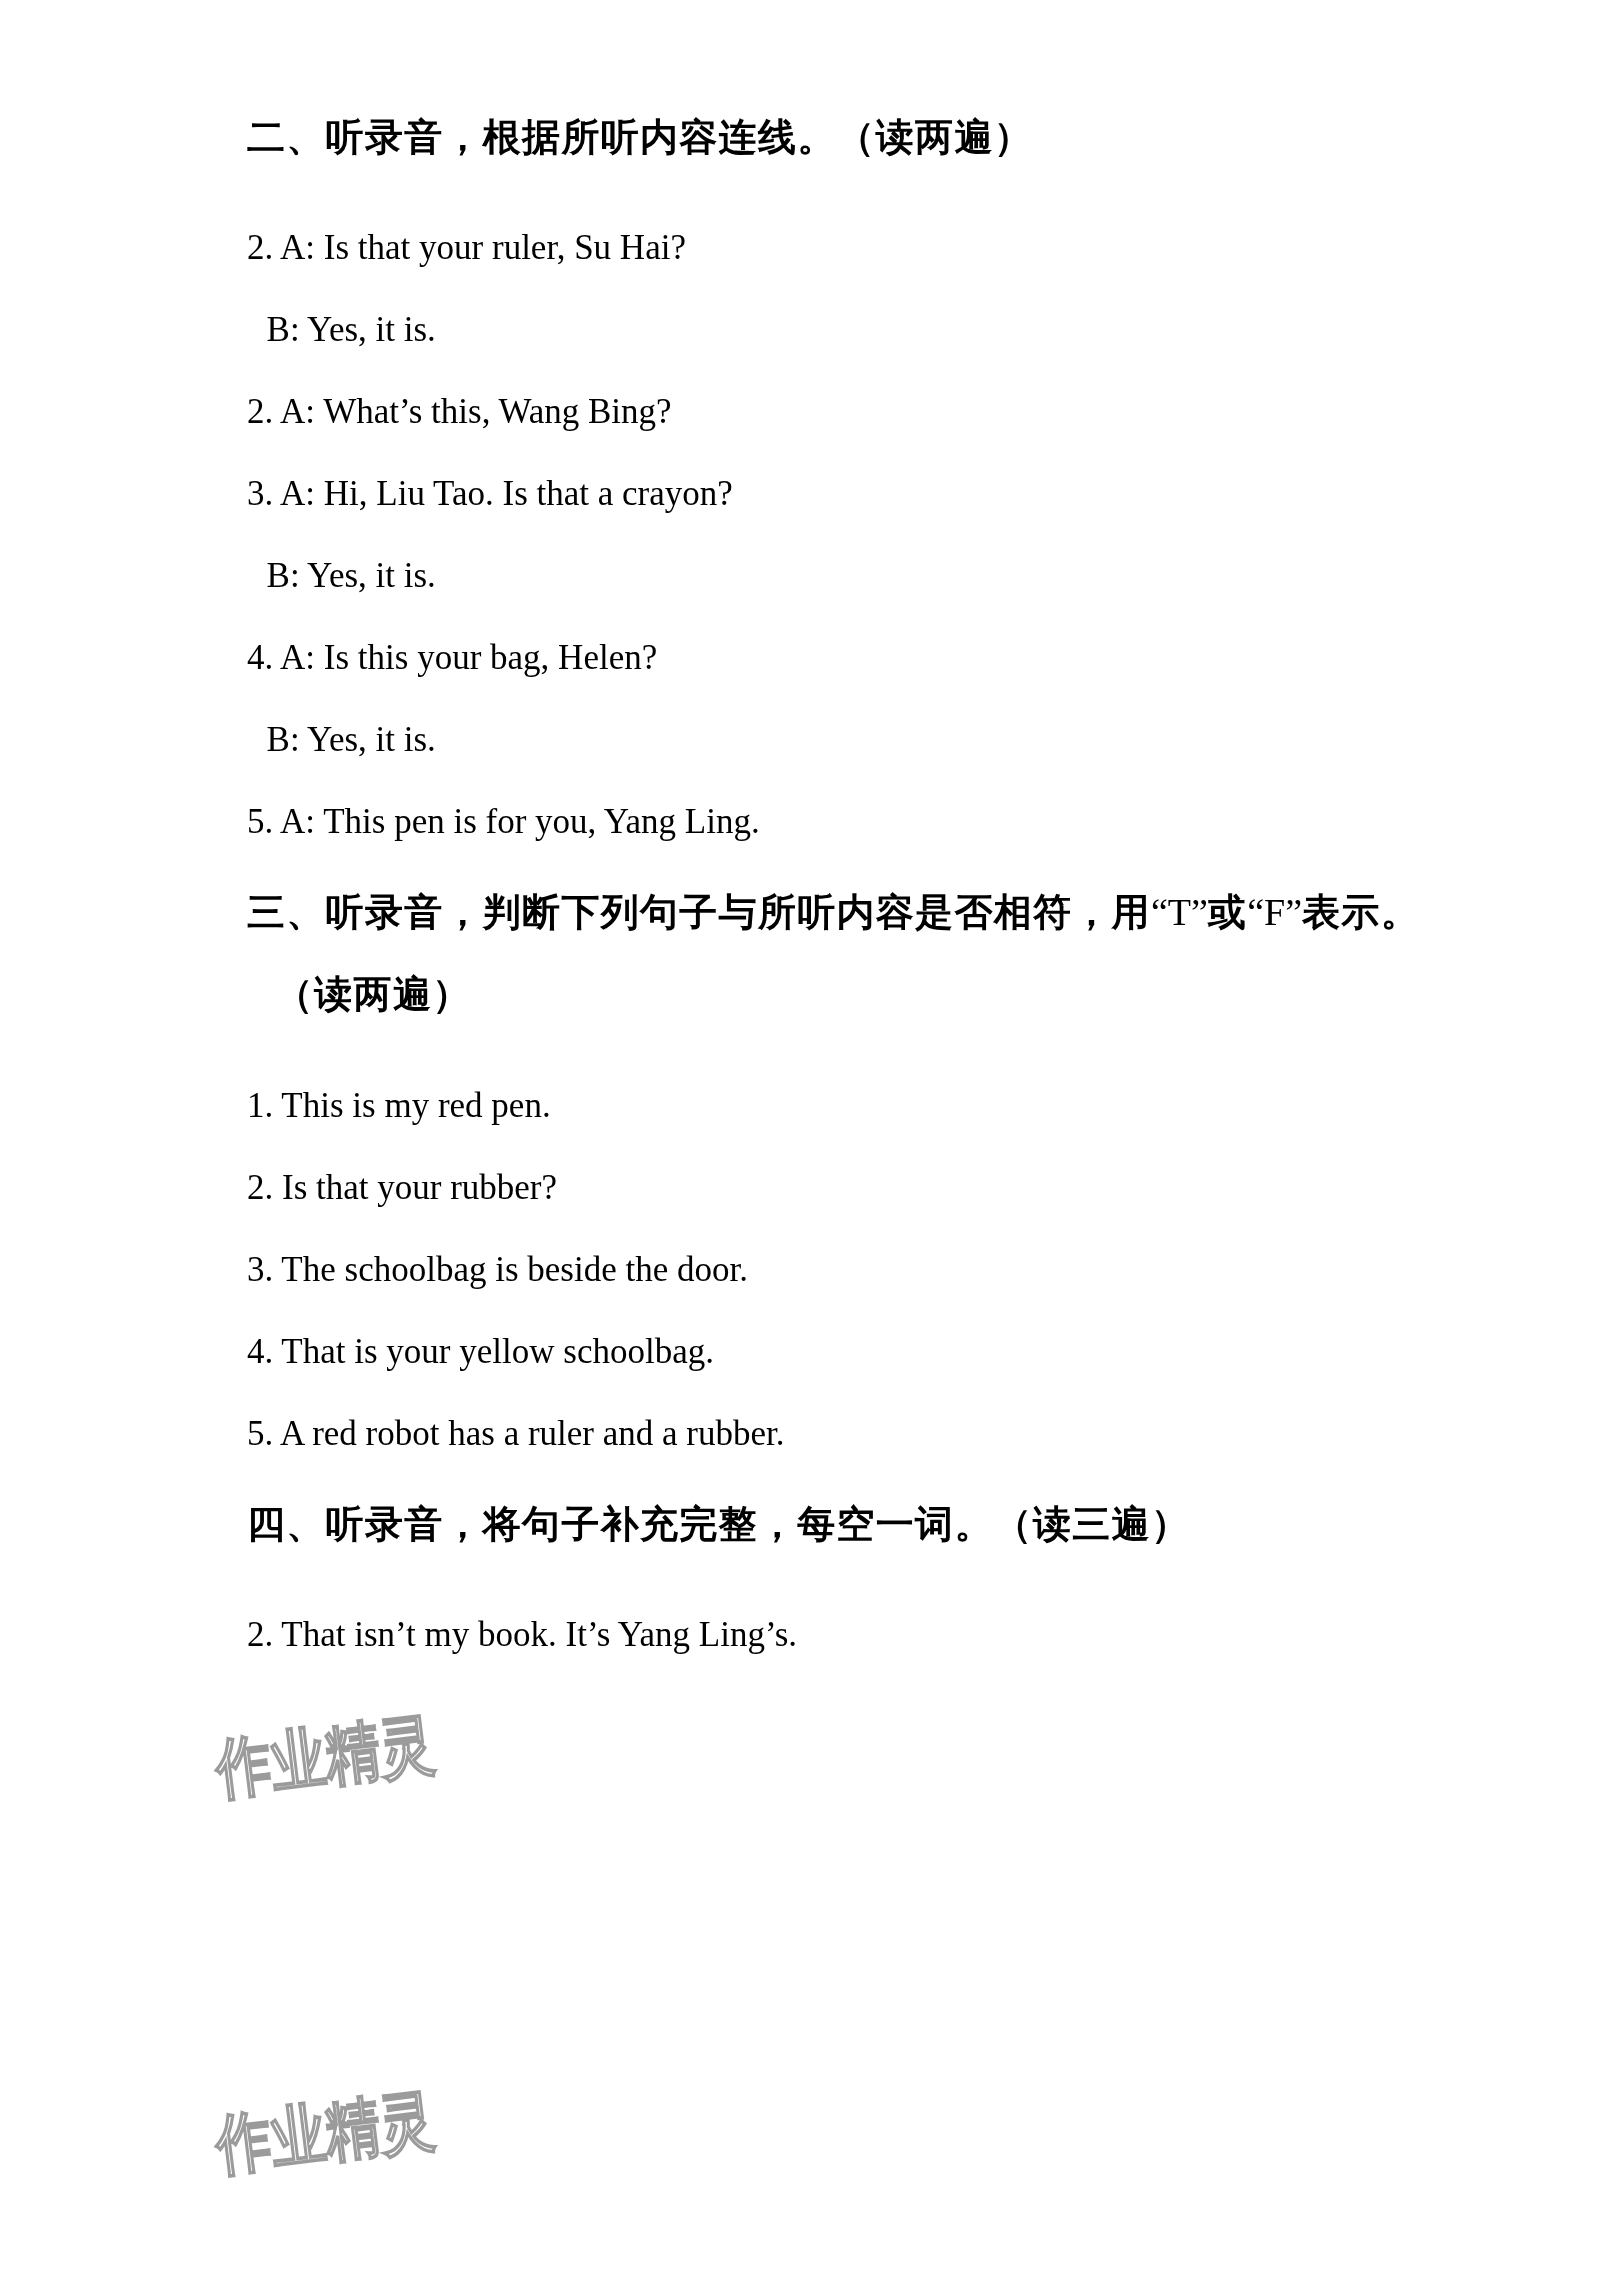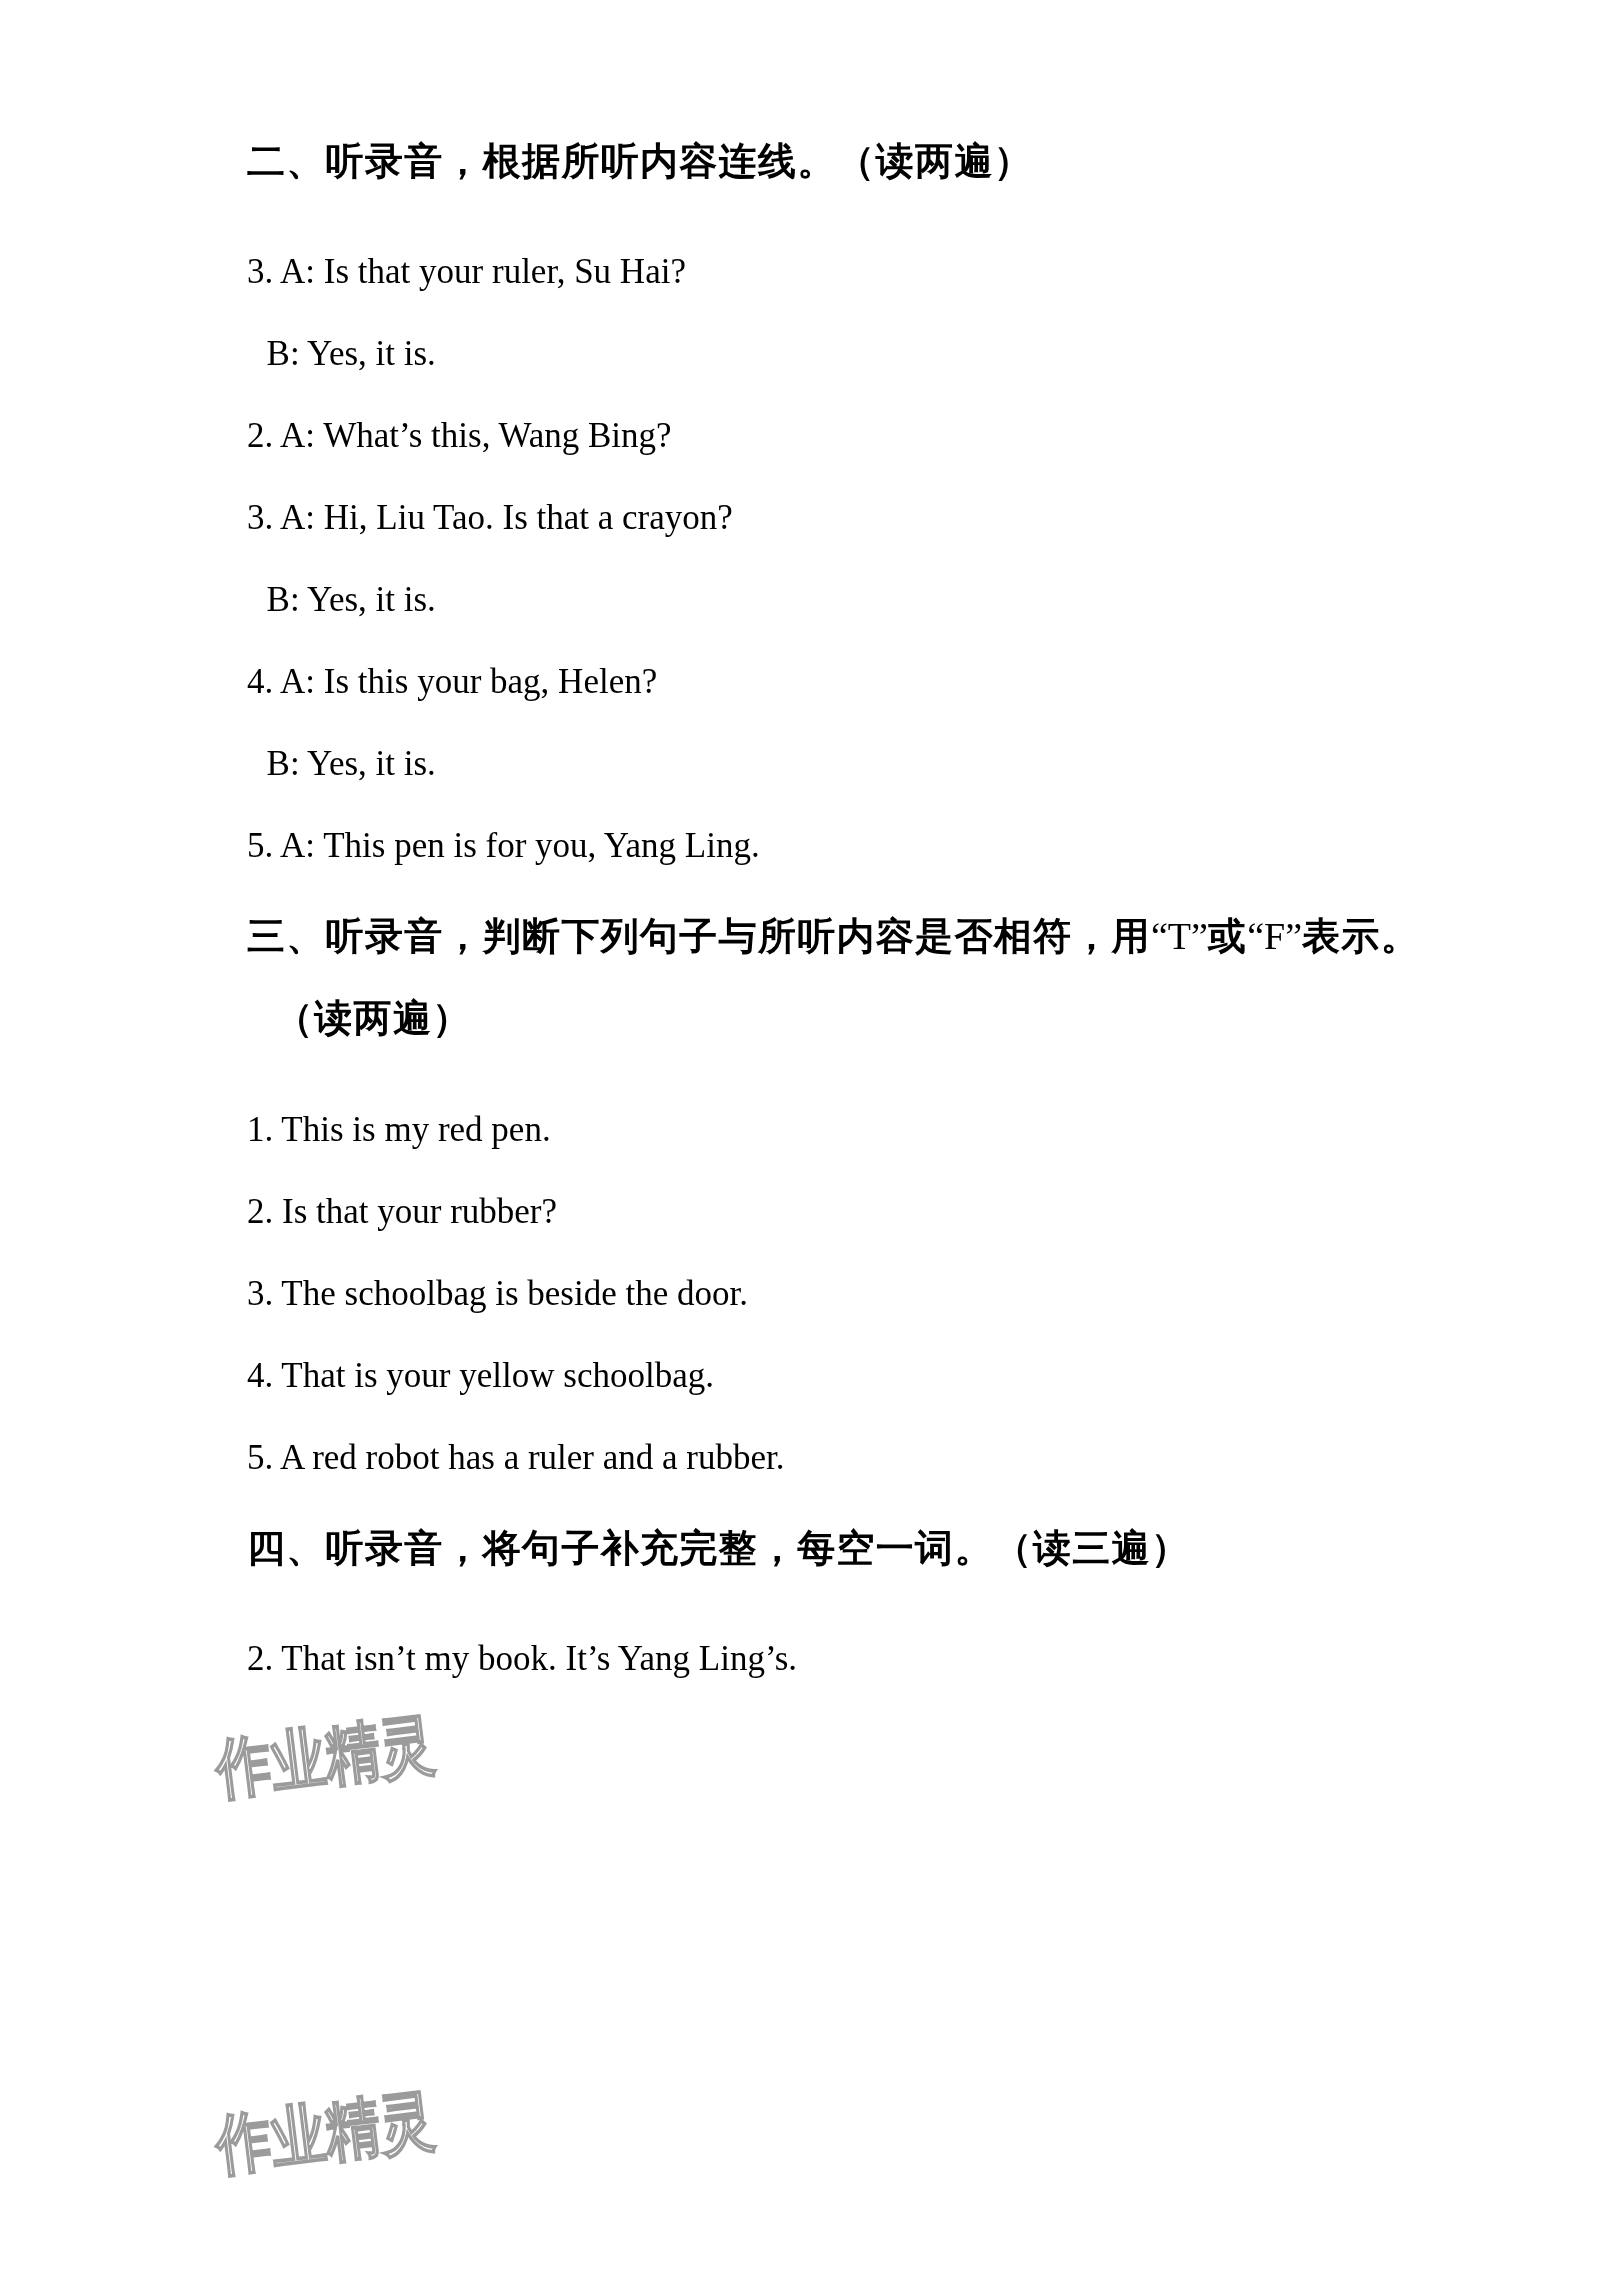--- a/index.html
+++ b/index.html
@@ -9,21 +9,21 @@
     height: 2295px;
     background: #ffffff;
     overflow: hidden;
     color: #000;
   }
   .content {
     position: absolute;
     left: 247px;
     top: 0;
     width: 1178px;
-    padding-top: 112px;
+    padding-top: 88px;
     z-index: 1;
   }
   .line {
     font-family: "Liberation Serif", serif;
     font-size: 35px;
     line-height: 82px;
     margin: 0;
     white-space: nowrap;
   }
   .line.indent { padding-left: 19.6px; }
@@ -67,21 +67,21 @@
   </svg>
 
   <svg class="wm wm2" viewBox="0 0 360 175" aria-hidden="true">
     <text x="5" y="142" font-size="104" textLength="345" lengthAdjust="spacingAndGlyphs" transform="rotate(-7 180 88)">作业精灵</text>
   </svg>
 
   <main class="content">
 
     <h2 class="heading">二、听录音，根据所听内容连线。（读两遍）</h2>
 
-    <p class="line">3. A: Is that your ruler, Su Hai?</p>
+    <p class="line">2. A: Is that your ruler, Su Hai?</p>
     <p class="line indent">B: Yes, it is.</p>
     <p class="line">2. A: What’s this, Wang Bing?</p>
     <p class="line">3. A: Hi, Liu Tao. Is that a crayon?</p>
     <p class="line indent">B: Yes, it is.</p>
     <p class="line">4. A: Is this your bag, Helen?</p>
     <p class="line indent">B: Yes, it is.</p>
     <p class="line">5. A: This pen is for you, Yang Ling.</p>
 
     <h2 class="heading">
       <span>三、听录音，判断下列句子与所听内容是否相符，用</span><span class="latin">“T”</span><span>或</span><span class="latin">“F”</span><span>表示。</span>

